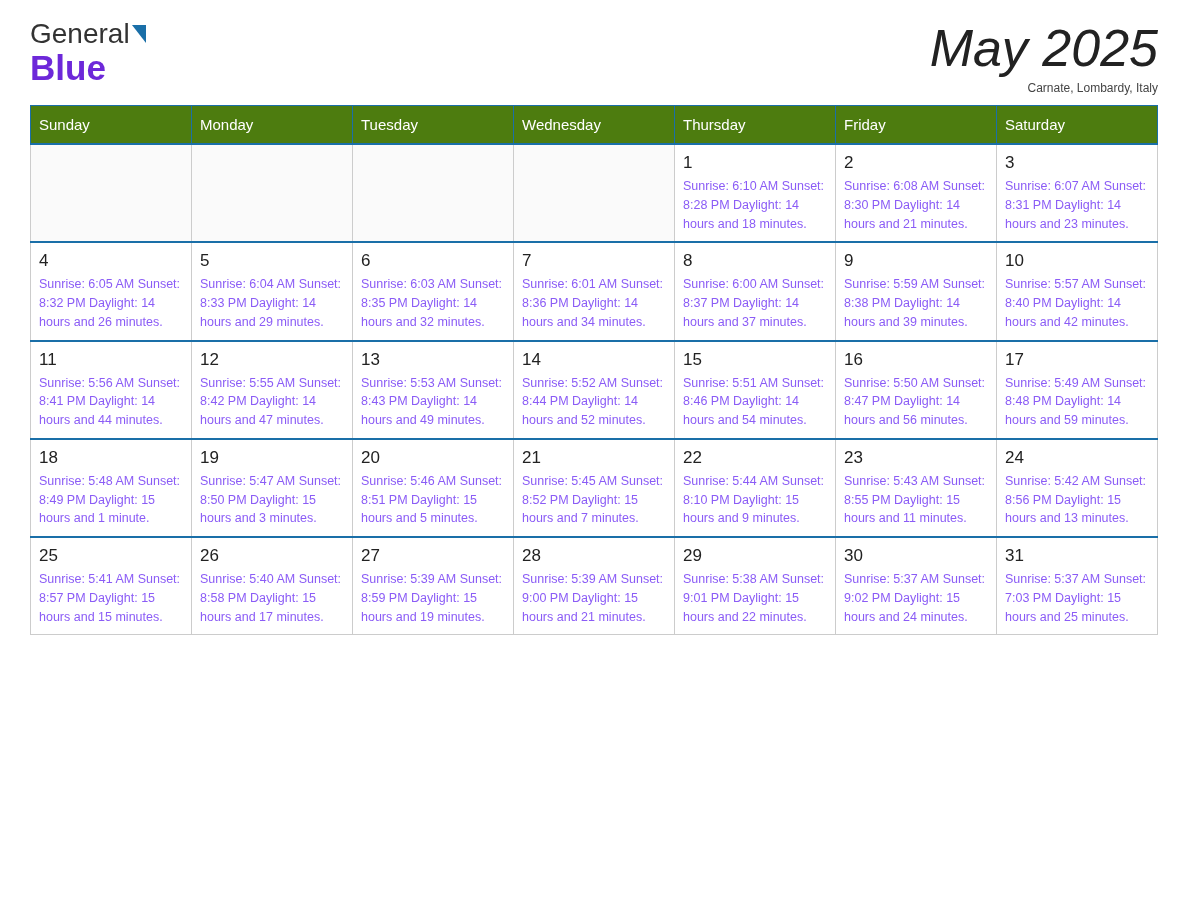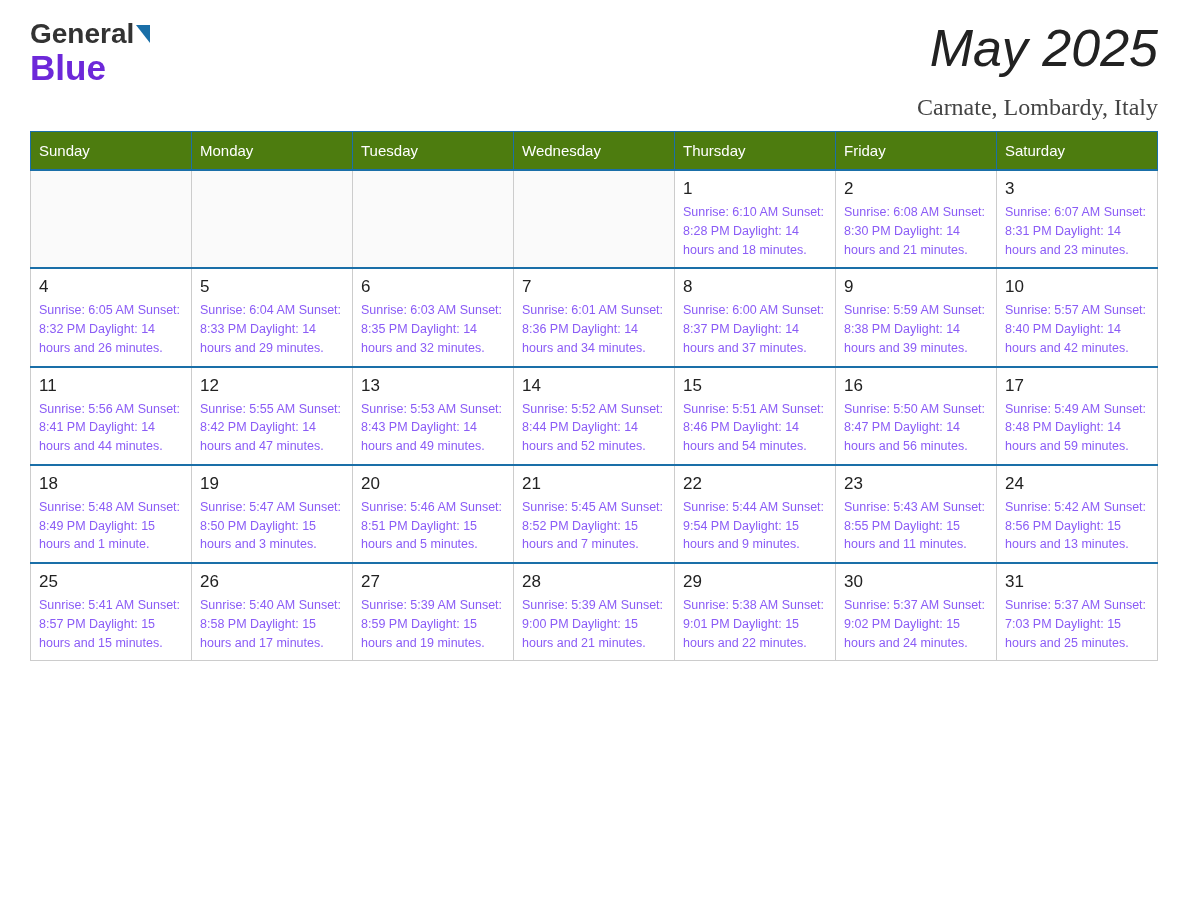--- a/index.html
+++ b/index.html
@@ -18,21 +18,21 @@
     }
     .logo {
       display: flex;
       flex-direction: column;
       align-items: flex-start;
     }
     .logo-text {
       display: flex;
       align-items: center;
       font-size: 28px;
-      font-weight: bold;
+      font-weight: normal;
       color: #333;
       line-height: 1;
     }
     .logo-general { color: #333; }
     .logo-arrow {
       width: 0; height: 0;
       border-left: 14px solid transparent;
       border-right: 0px solid transparent;
       border-top: 18px solid #1a6fa8;
       margin-left: 2px;
@@ -47,24 +47,23 @@
       text-align: right;
     }
     .month-title {
       font-size: 52px;
       font-weight: normal;
       color: #222;
       line-height: 1.1;
       font-style: italic;
     }
     .location {
-      font-size: 24px;
+      font-size: 12px;
       color: #444;
-      margin-top: 17px;
-      font-family: Liberation Serif, serif;
+      margin-top: 4px;
     }
     .calendar {
       width: 100%;
       border-collapse: collapse;
       margin-top: 10px;
     }
     .calendar th {
       background-color: #4d7c0f;
       color: #fff;
       padding: 10px 8px;
@@ -264,21 +263,21 @@
         </td>
         <td>
           <span class="day-number">21</span>
           <div class="day-info">Sunrise: 5:45 AM
 Sunset: 8:52 PM
 Daylight: 15 hours and 7 minutes.</div>
         </td>
         <td>
           <span class="day-number">22</span>
           <div class="day-info">Sunrise: 5:44 AM
-Sunset: 9:54 PM
+Sunset: 8:10 PM
 Daylight: 15 hours and 9 minutes.</div>
         </td>
         <td>
           <span class="day-number">23</span>
           <div class="day-info">Sunrise: 5:43 AM
 Sunset: 8:55 PM
 Daylight: 15 hours and 11 minutes.</div>
         </td>
         <td>
           <span class="day-number">24</span>

